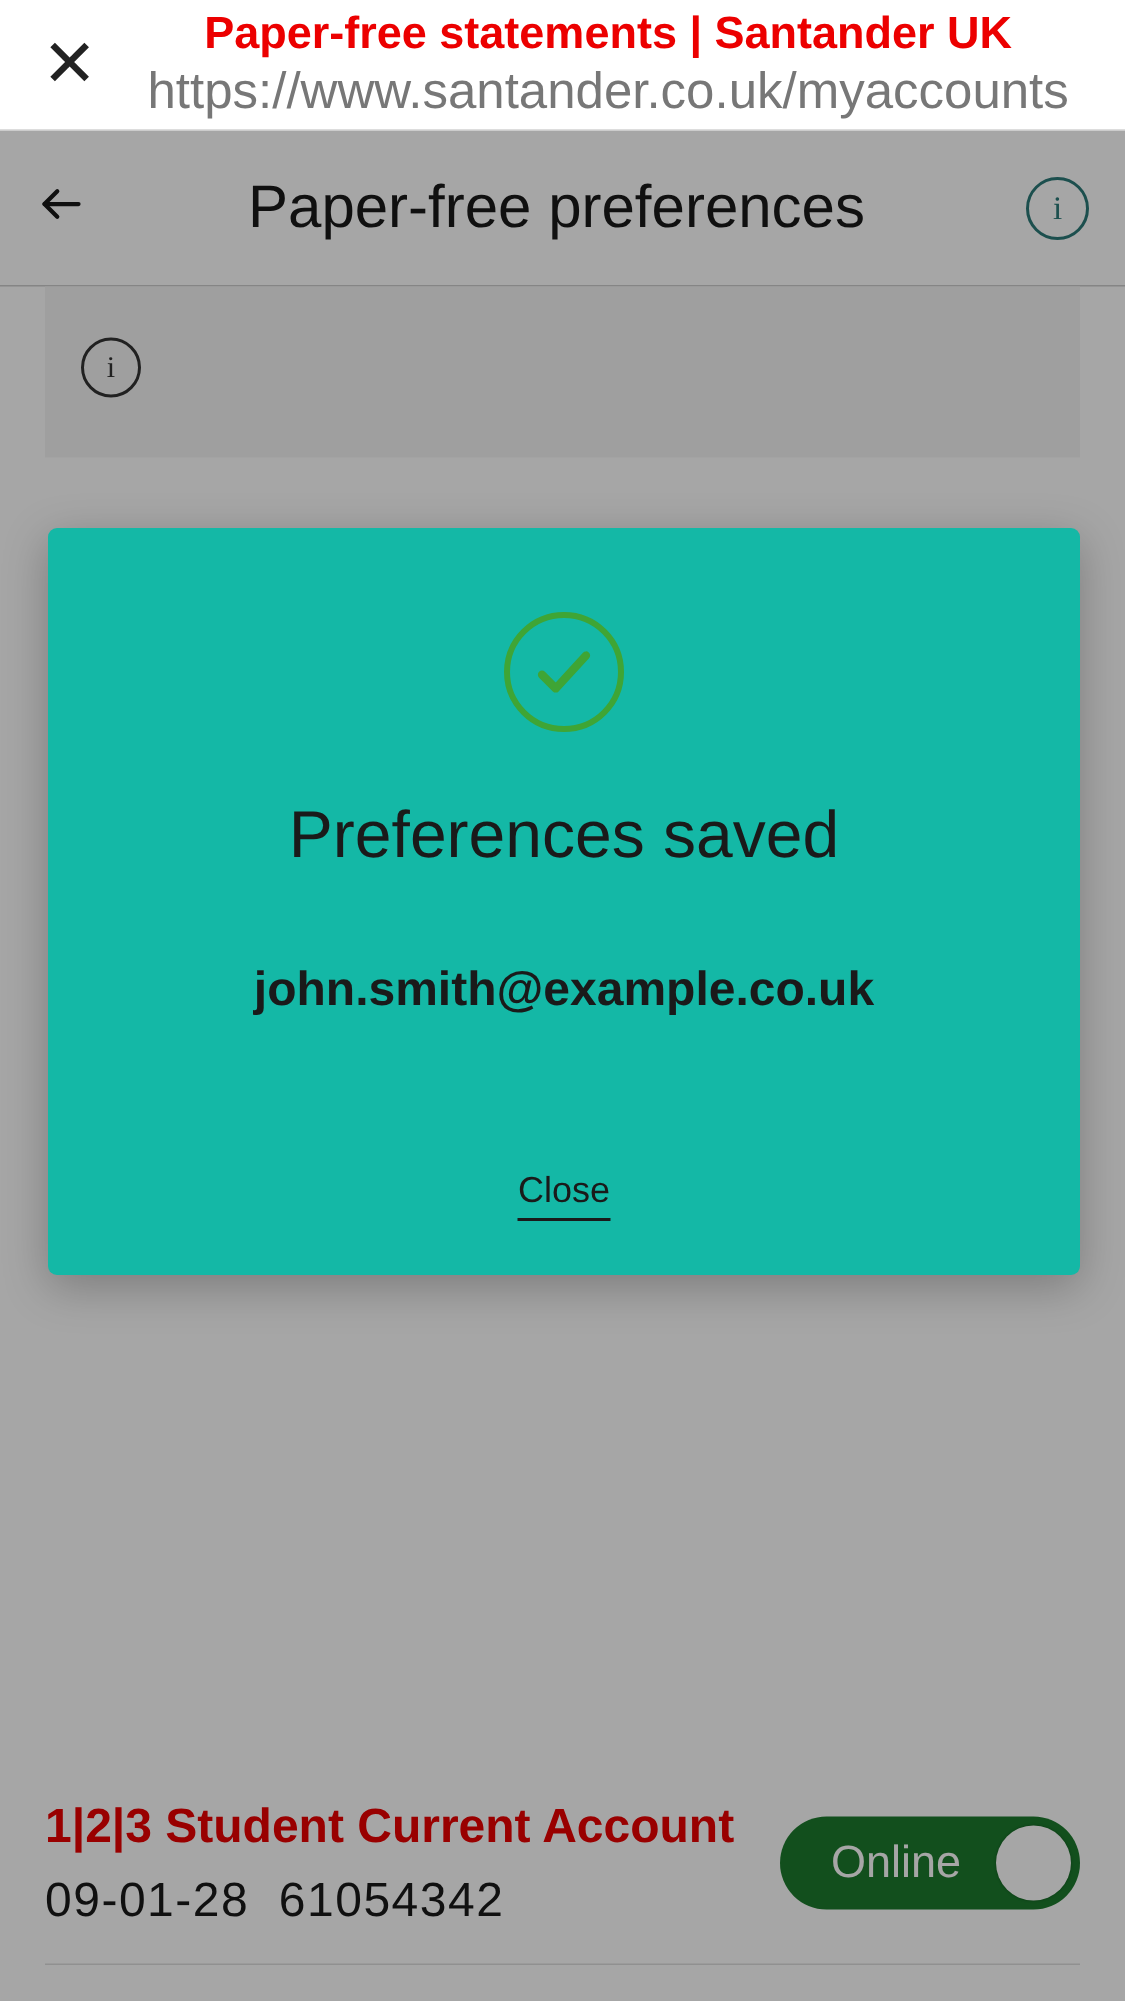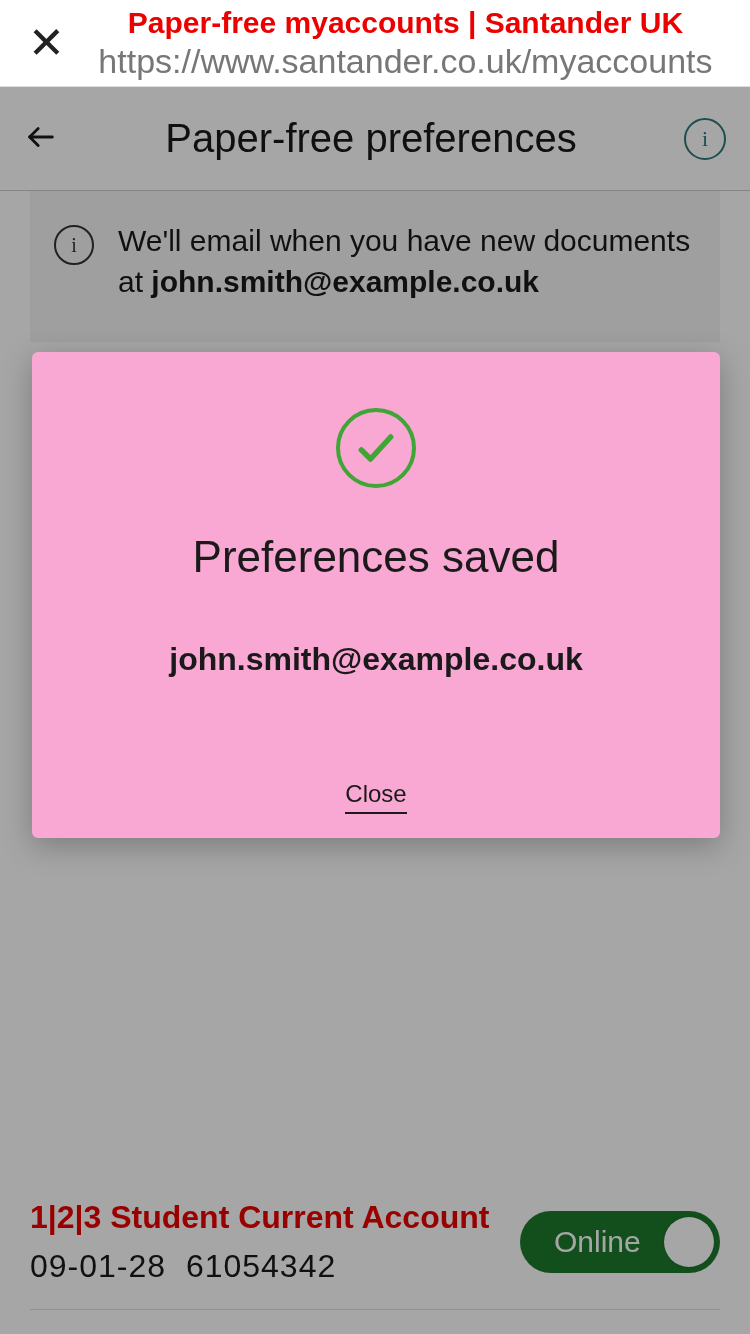--- a/index.html
+++ b/index.html
@@ -95,23 +95,23 @@
   }
 
   
   .scrim {
     position:absolute; left:0; right:0; top:87px; bottom:0;
     background:rgba(0,0,0,.35);
   }
   .modal {
     position:absolute;
     left:32px; right:30px; top:352px;
-    background:#f9a8d4;
+    background:#14b8a6;
     border-radius:6px;
-    padding: 56px 48px 24px;
+    padding: 56px 48px 36px;
     box-shadow:0 8px 30px rgba(0,0,0,.25);
     text-align:center;
   }
   .check-circle {
     width:80px;height:80px;border:4px solid #3fa535;border-radius:50%;
     margin:0 auto 44px;
     display:flex;align-items:center;justify-content:center;
   }
   .check-circle svg { width:44px; height:44px; }
   .modal h2 { font-size:44px; font-weight:400; color:#1a1a1a; margin-bottom:42px;}
@@ -134,42 +134,38 @@
     border-bottom:2px solid #1a1a1a;
     padding-bottom:4px;
   }
 </style>
 </head>
 <body>
 
 <div class="url-bar">
   <div class="close-x">✕</div>
   <div class="titles">
-    <span class="t1">Paper-free myaccounts  |  Santander UK</span>
+    <span class="t1">Paper-free statements  |  Santander UK</span>
     <span class="t2">https://www.santander.co.uk/myaccounts</span>
   </div>
 </div>
 
 <div class="page-header">
   <div class="back-arrow">
     <svg viewBox="0 0 24 24" fill="none" stroke="#1a1a1a" stroke-width="2" stroke-linecap="round" stroke-linejoin="round">
         <line x1="20" y1="12" x2="4" y2="12"></line>
         <polyline points="10 18 4 12 10 6"></polyline>
       </svg>
   </div>
   <h1>Paper-free preferences</h1>
   <div class="info-circle">i</div>
 </div>
 
 <div class="banner">
   <div class="info-circle-dark">i</div>
-  <div class="txt">
-    <span>We'll email when you have new documents at </span>
-    <b>john.smith@example.co.uk</b>
-  </div>
 </div>
 
 <div class="account-row">
   <div class="left">
     <div class="name">1|2|3 Student Current Account</div>
     <div class="nums">
       <span>09-01-28</span>&nbsp;&nbsp;<span>61054342</span>
     </div>
   </div>
   <div class="toggle">

